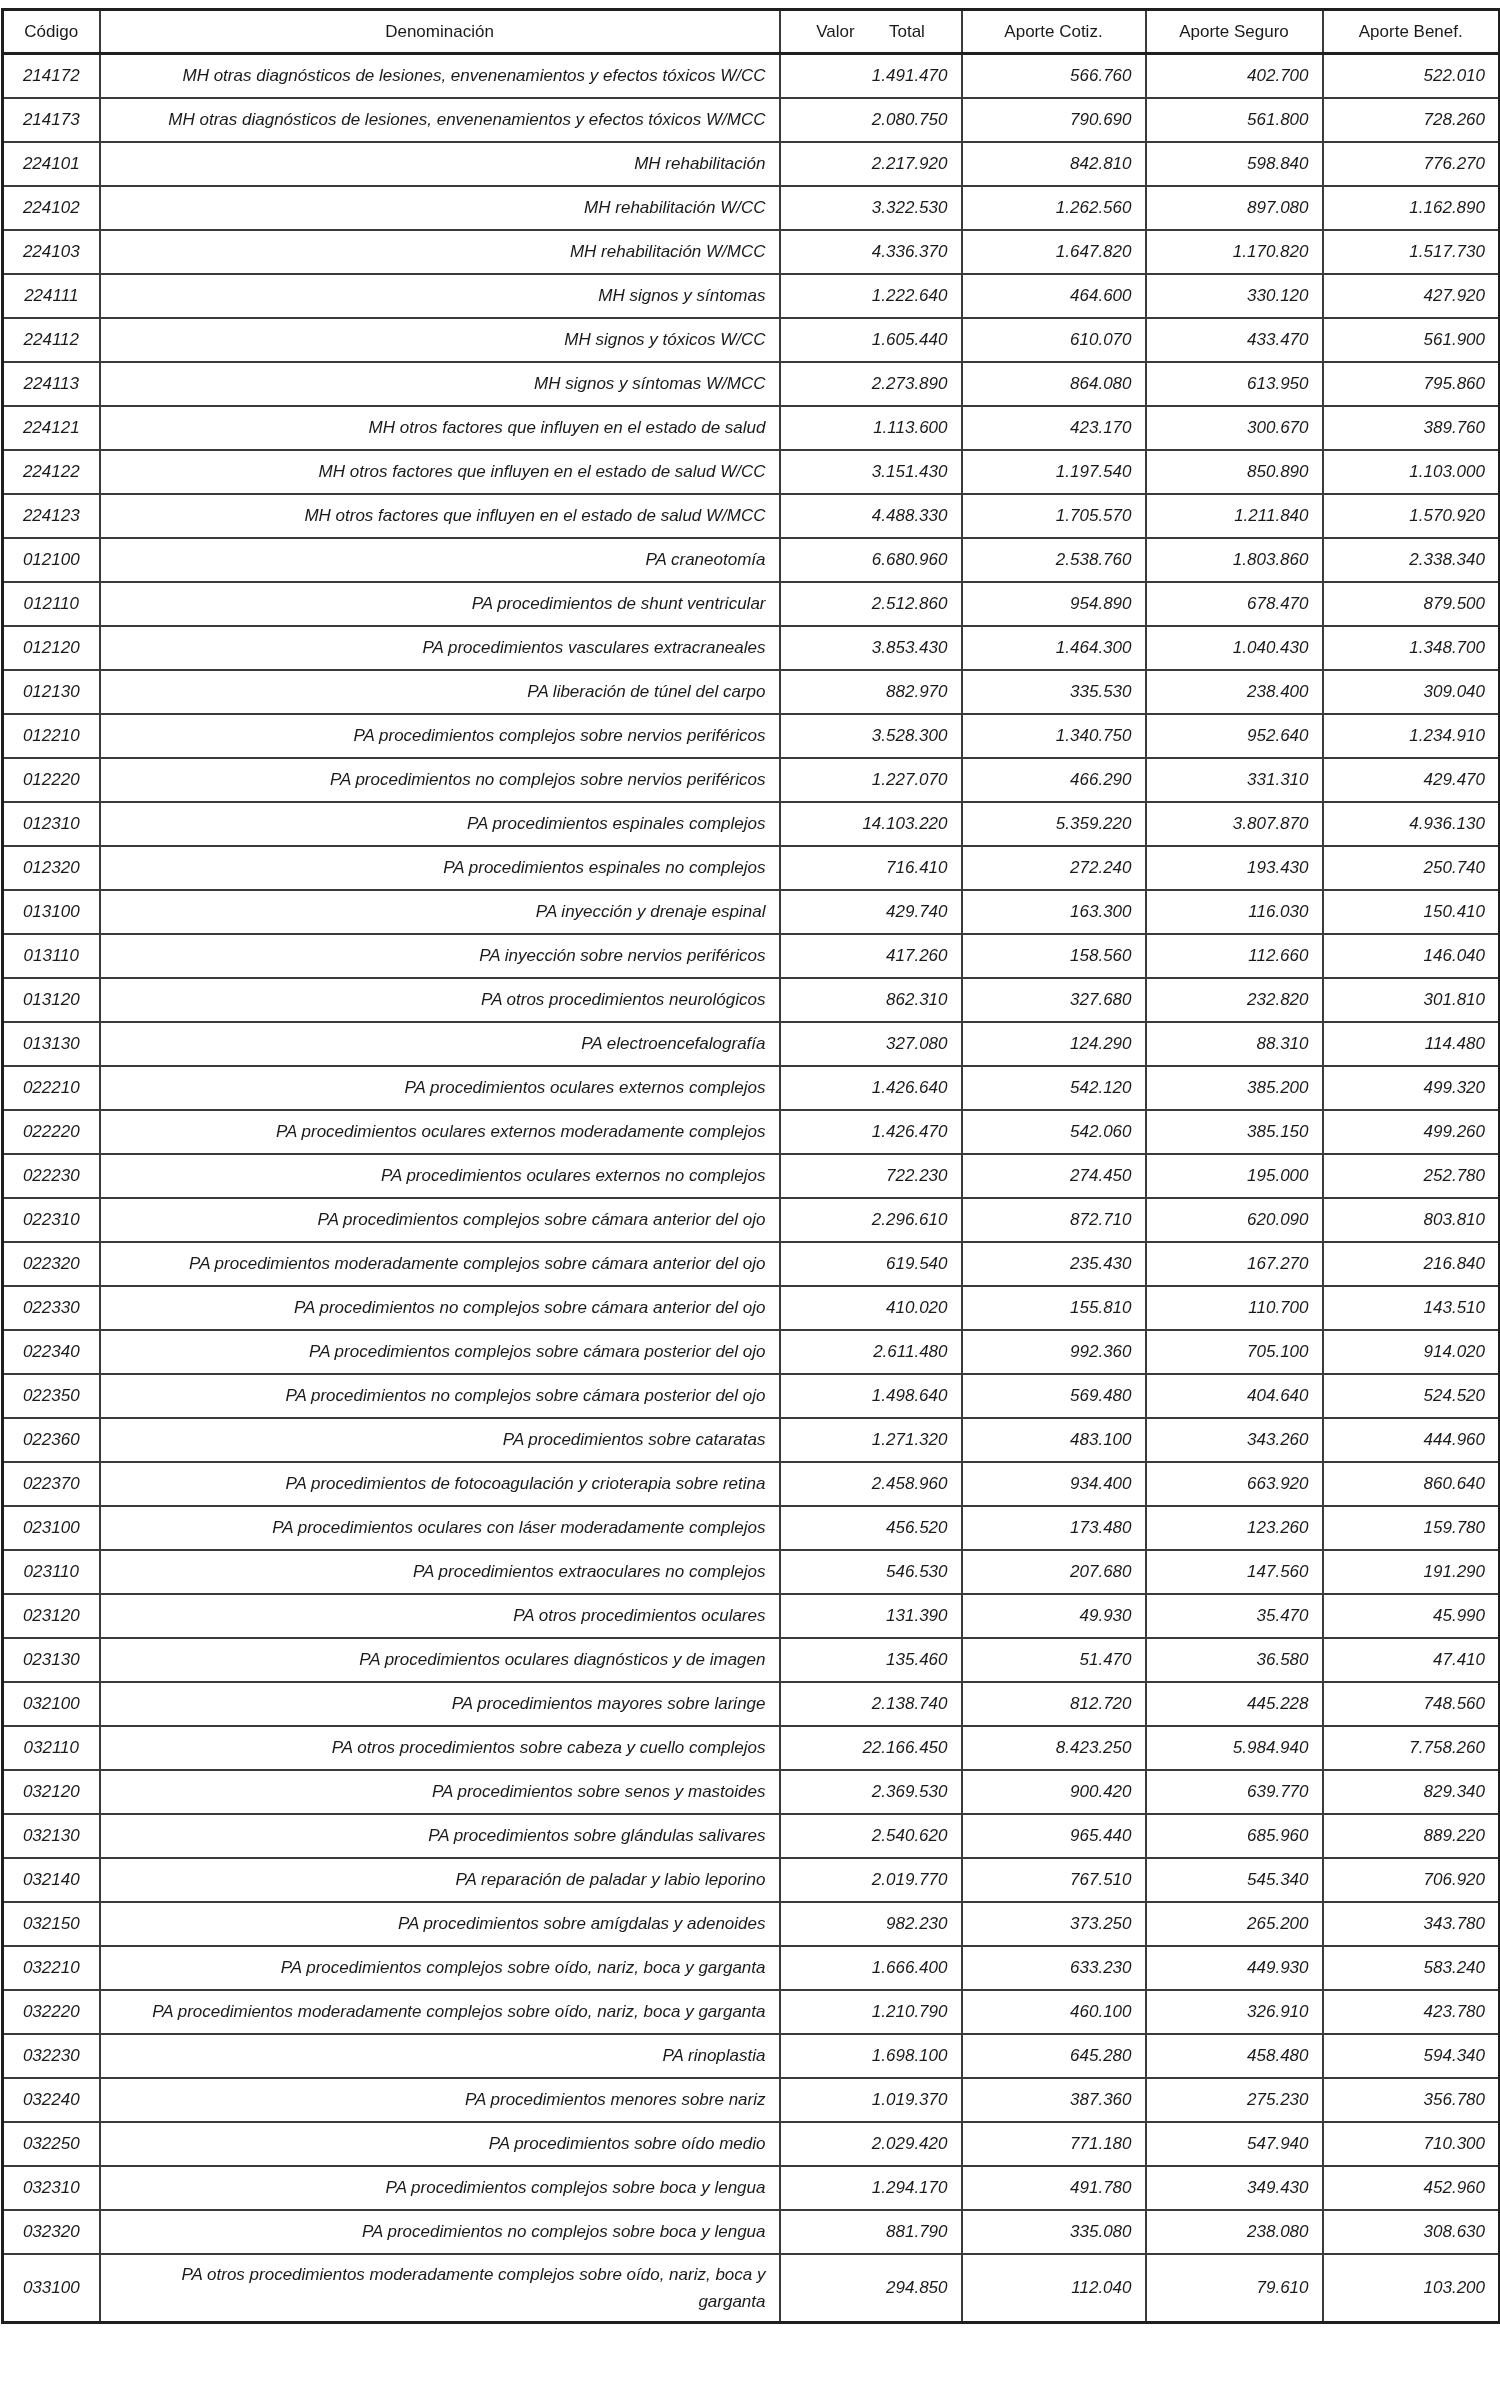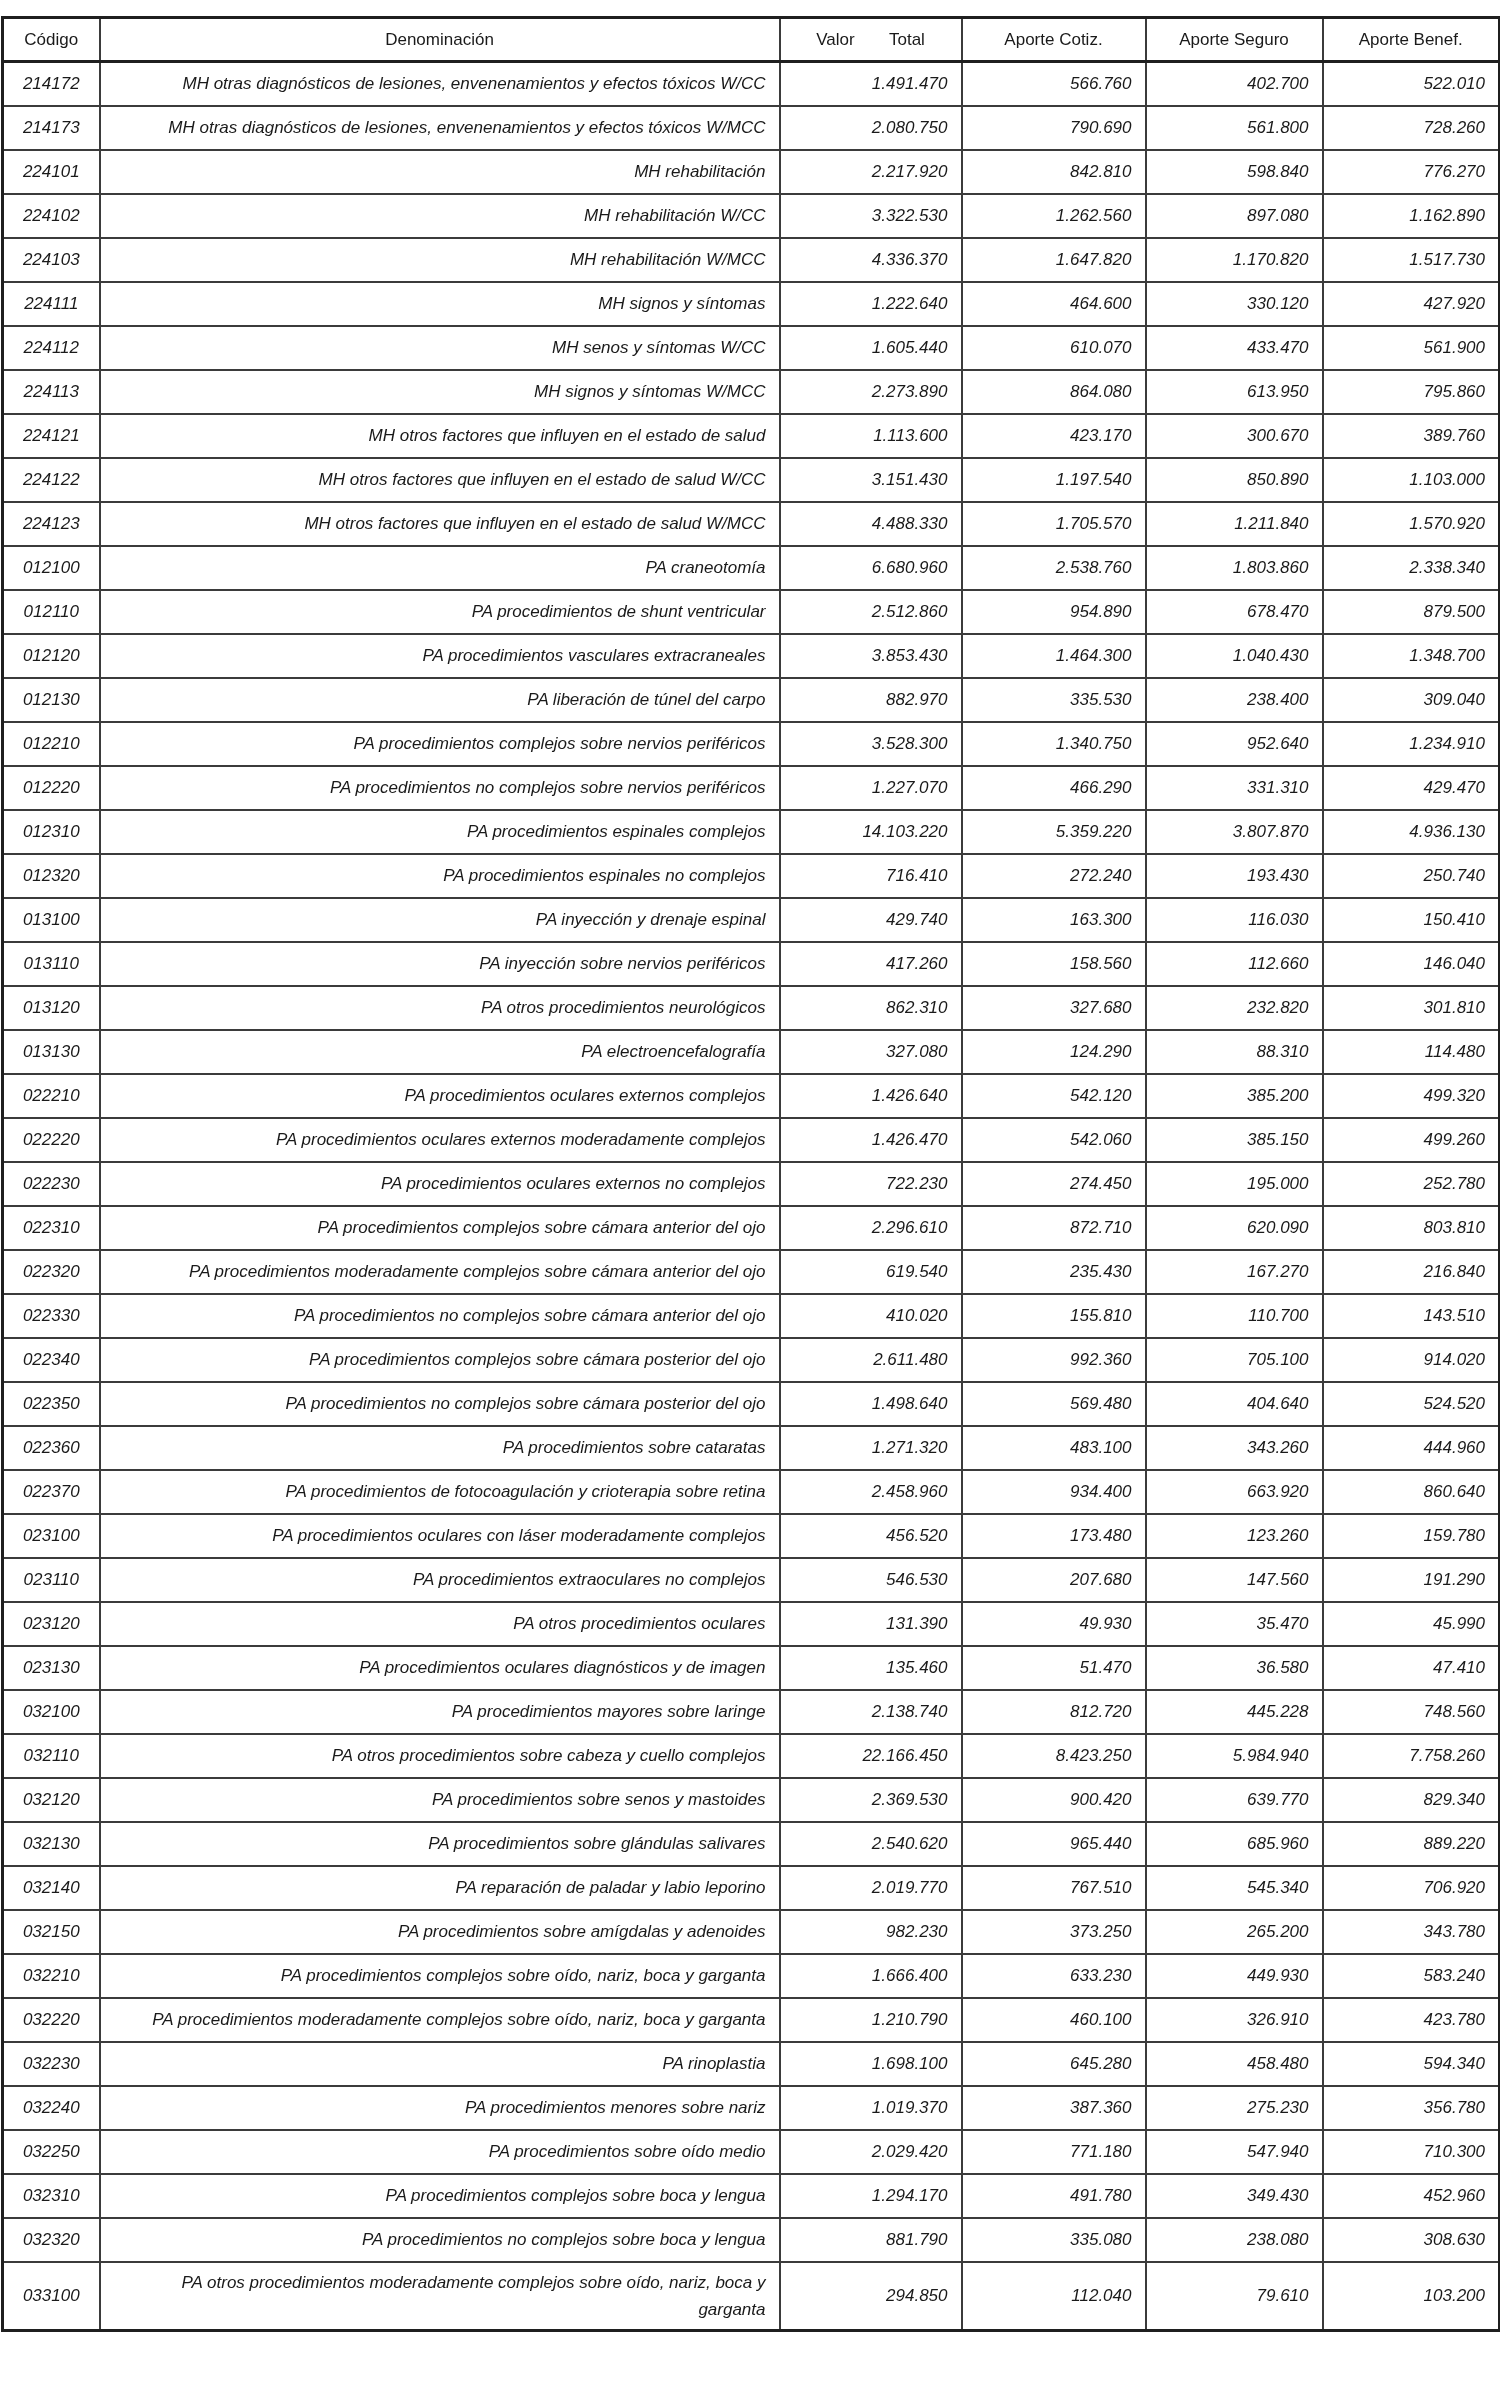--- a/index.html
+++ b/index.html
@@ -8,21 +8,21 @@
     background: #ffffff;
   }
   body {
     width: 1500px;
     font-family: "Liberation Sans", sans-serif;
     color: #1a1a1a;
   }
   .page {
     width: 1500px;
     background: #ffffff;
-    padding-top: 16px;
+    padding-top: 8px;
     box-sizing: border-box;
   }
   table.tariff {
     width: 1497px;
     margin-left: 1px;
     border-collapse: collapse;
     table-layout: fixed;
     border: 3px solid #1f1f1f;
   }
   table.tariff th,
@@ -134,21 +134,21 @@
     <td class="c-code">224111</td>
     <td class="c-den">MH signos y síntomas</td>
     <td class="c-num">1.222.640</td>
     <td class="c-num">464.600</td>
     <td class="c-num">330.120</td>
     <td class="c-num">427.920</td>
   </tr>
 
   <tr>
     <td class="c-code">224112</td>
-    <td class="c-den">MH senos y síntomas W/CC</td>
+    <td class="c-den">MH signos y tóxicos W/CC</td>
     <td class="c-num">1.605.440</td>
     <td class="c-num">610.070</td>
     <td class="c-num">433.470</td>
     <td class="c-num">561.900</td>
   </tr>
 
   <tr>
     <td class="c-code">224113</td>
     <td class="c-den">MH signos y síntomas W/MCC</td>
     <td class="c-num">2.273.890</td>

